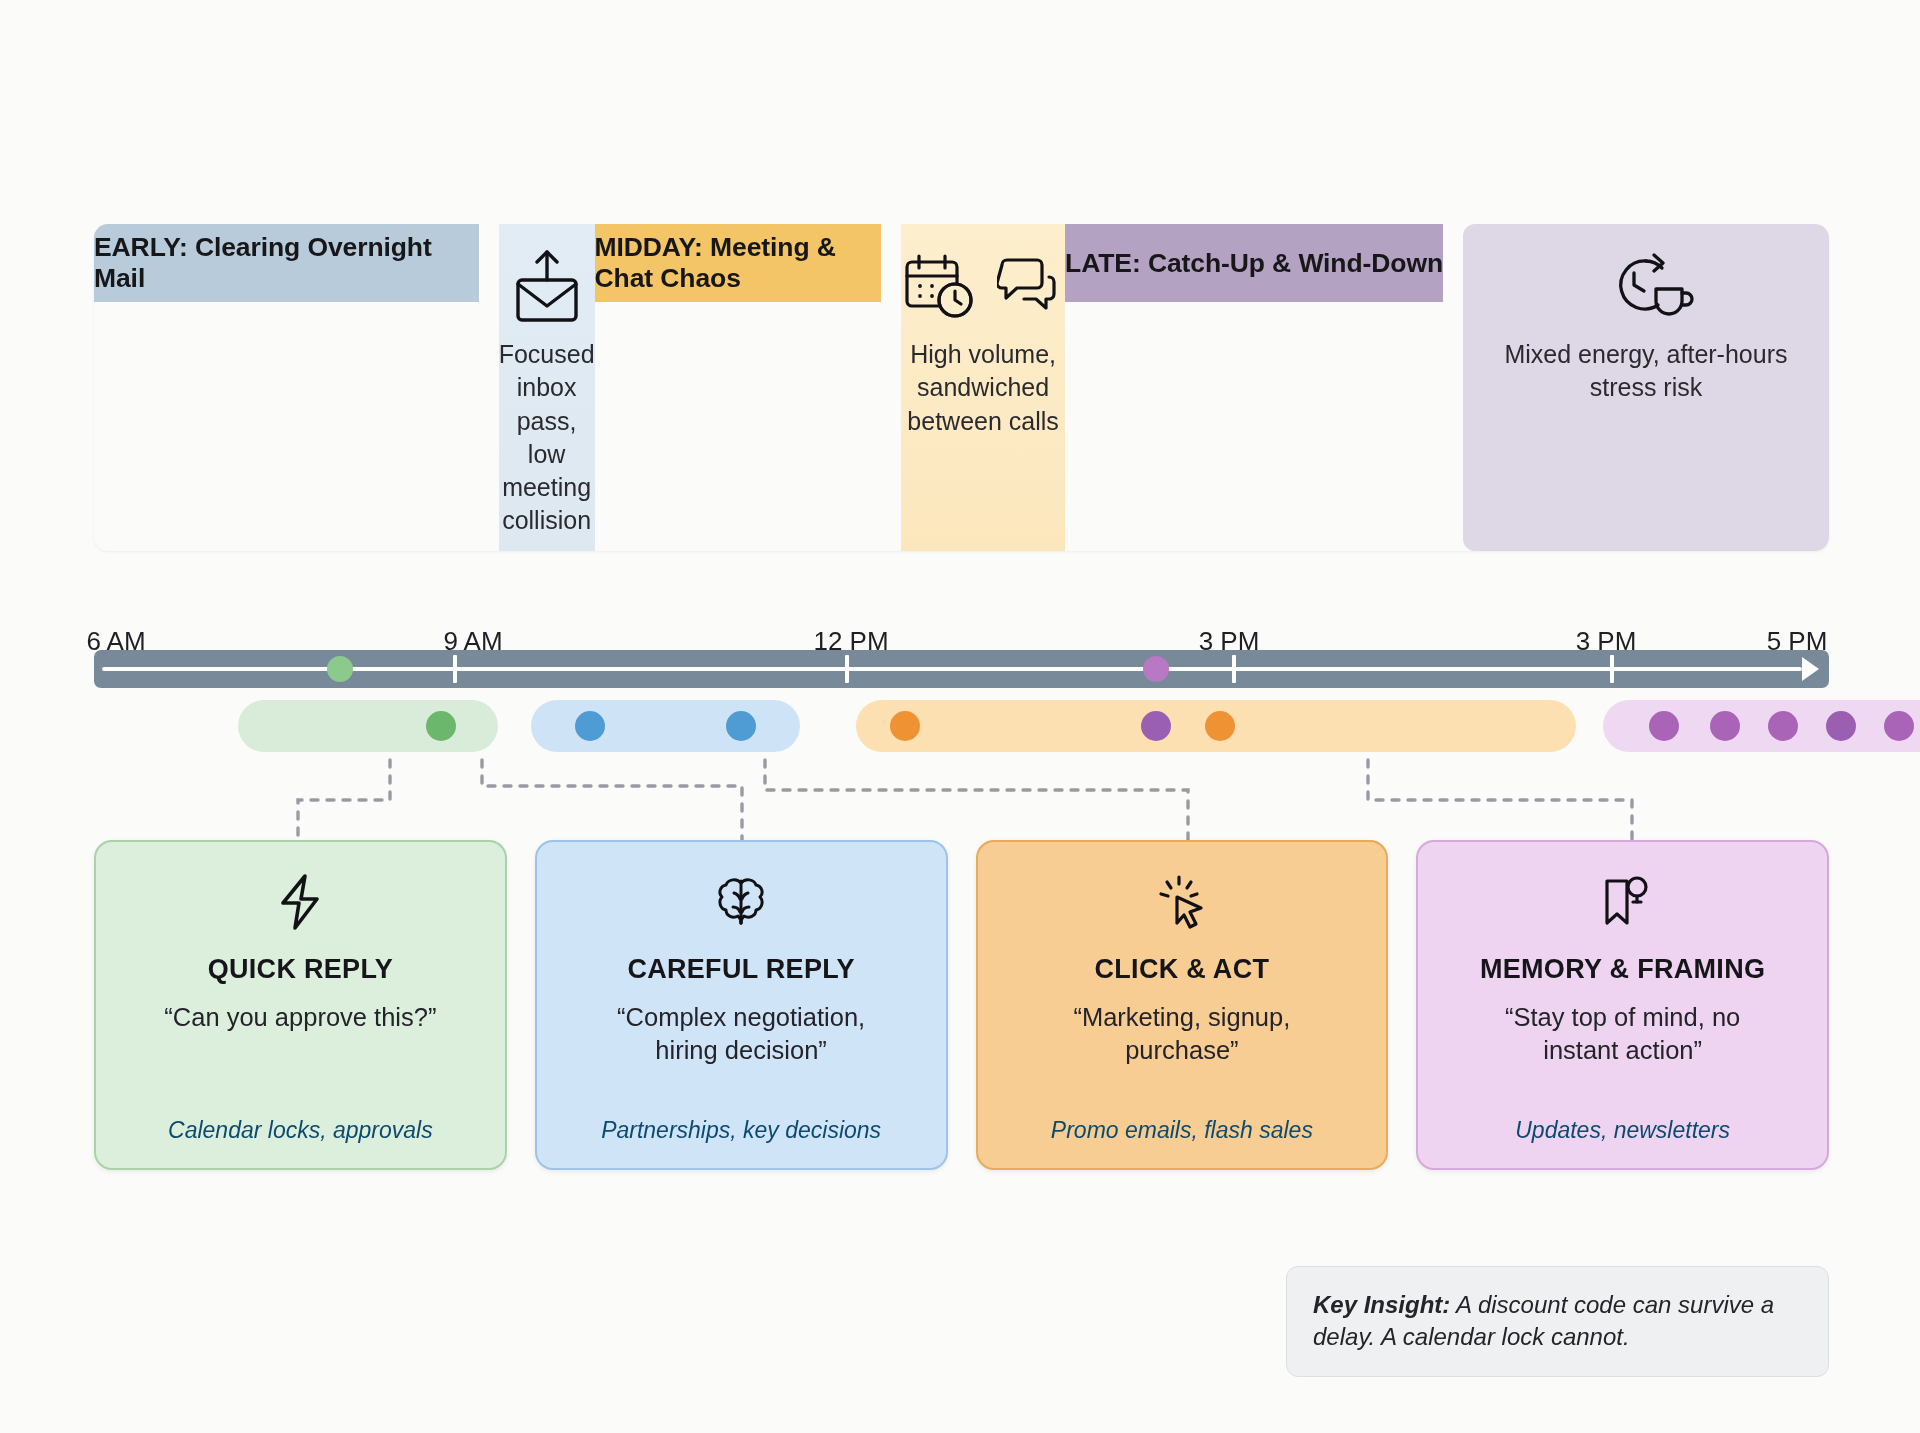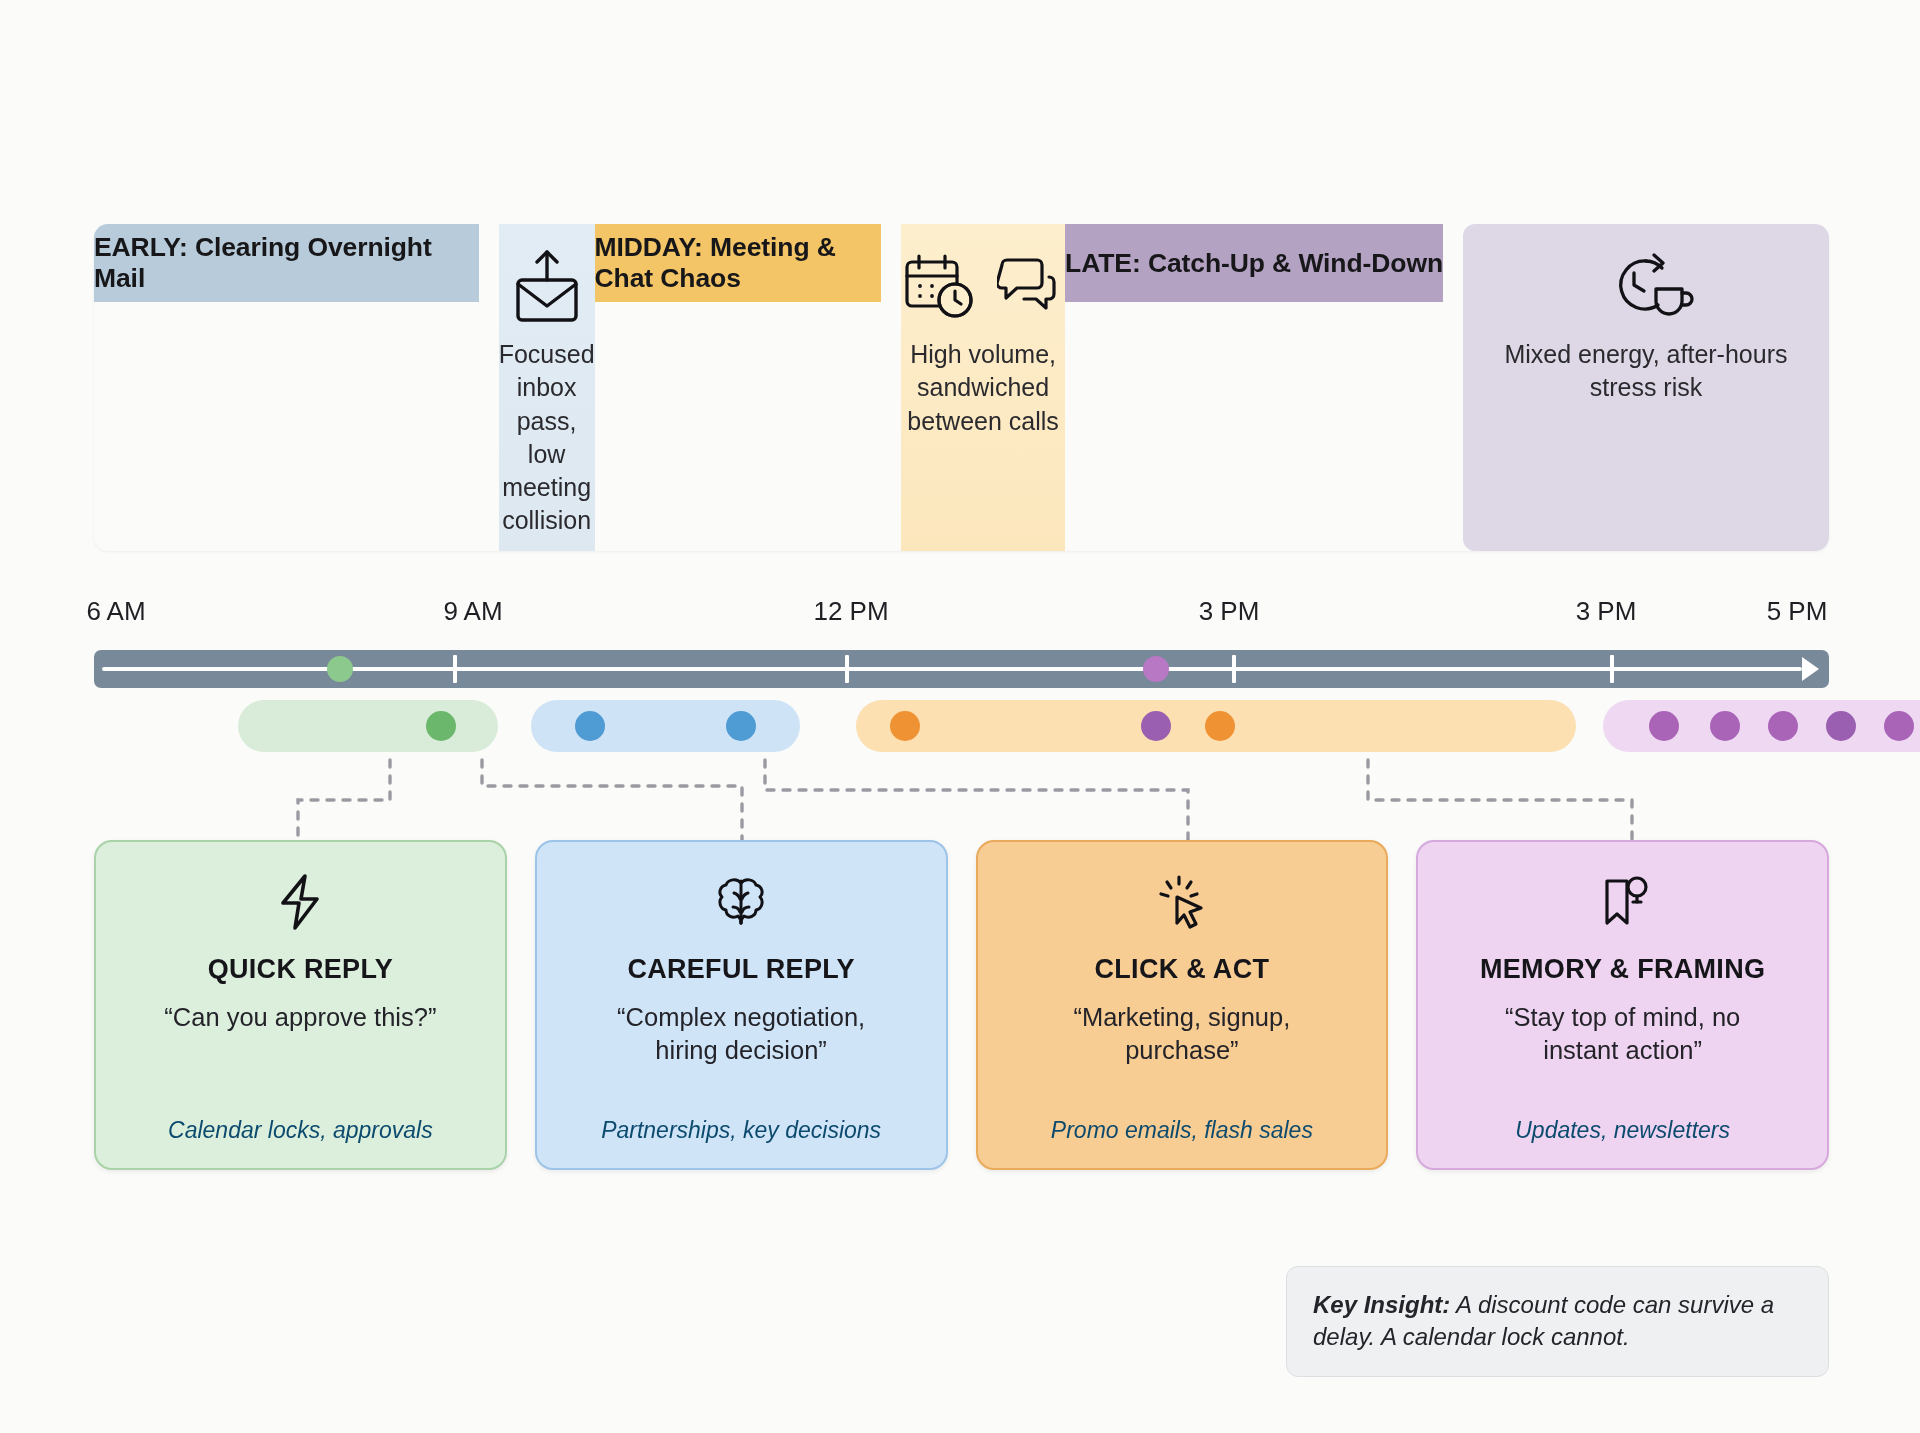--- a/index.html
+++ b/index.html
@@ -37,21 +37,21 @@
   .p-early .phase-head{background:#b8cbda;}
   .p-early .phase-body{background:linear-gradient(180deg,#e2ecf4 0%,#dde8f1 100%);}
   .p-mid{width:calc(1735px * 0.2712);}
   .p-mid .phase-head{background:#f3c566;justify-content:flex-end;}
   .p-mid .phase-body{background:linear-gradient(180deg,#fdeecd 0%,#fce7bd 100%);}
   .p-late{width:calc(1735px * 0.4403);}
   .p-late .phase-head{background:#b3a2c1;}
   .p-late .phase-body{background:linear-gradient(180deg,#ded8e6 0%,#ded7e5 100%);border-radius:12px;}
 
   
-  .axis-labels{position:absolute;left:0;top:596px;width:1713px;height:34px;}
+  .axis-labels{position:absolute;left:0;top:626px;width:1713px;height:34px;}
   .axis-label{
     position:absolute;font-size:26px;color:#1f1f24;transform:translateX(-50%);
     white-space:nowrap;
   }
   .track{
     position:absolute;left:94px;top:650px;width:1735px;height:38px;
     background:#78899a;border-radius:7px;
   }
   .track-line{
     position:absolute;left:8px;top:17px;height:4px;width:1700px;background:#ffffff;border-radius:2px;

